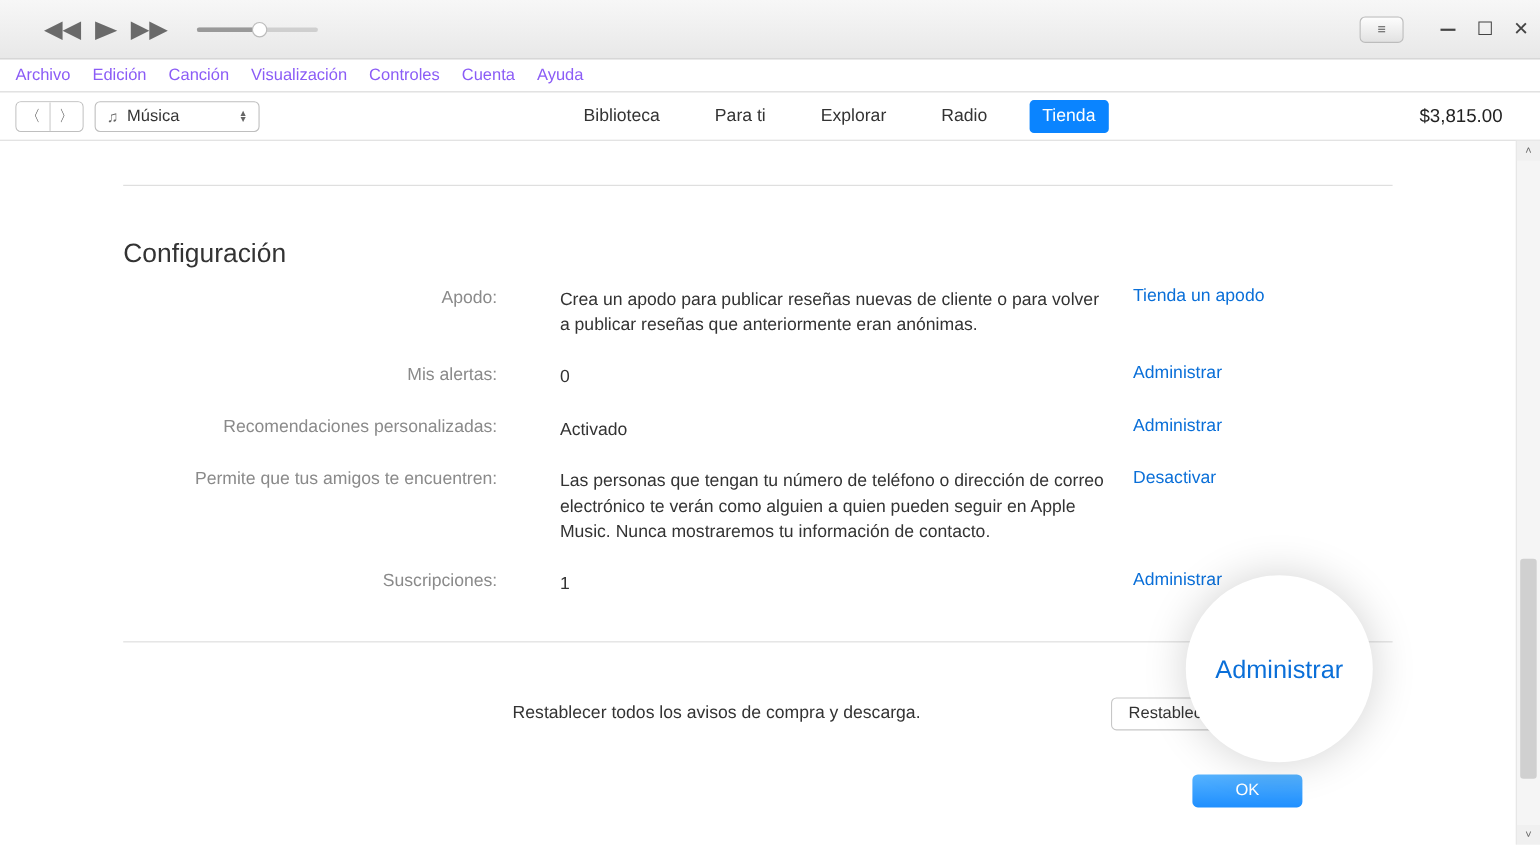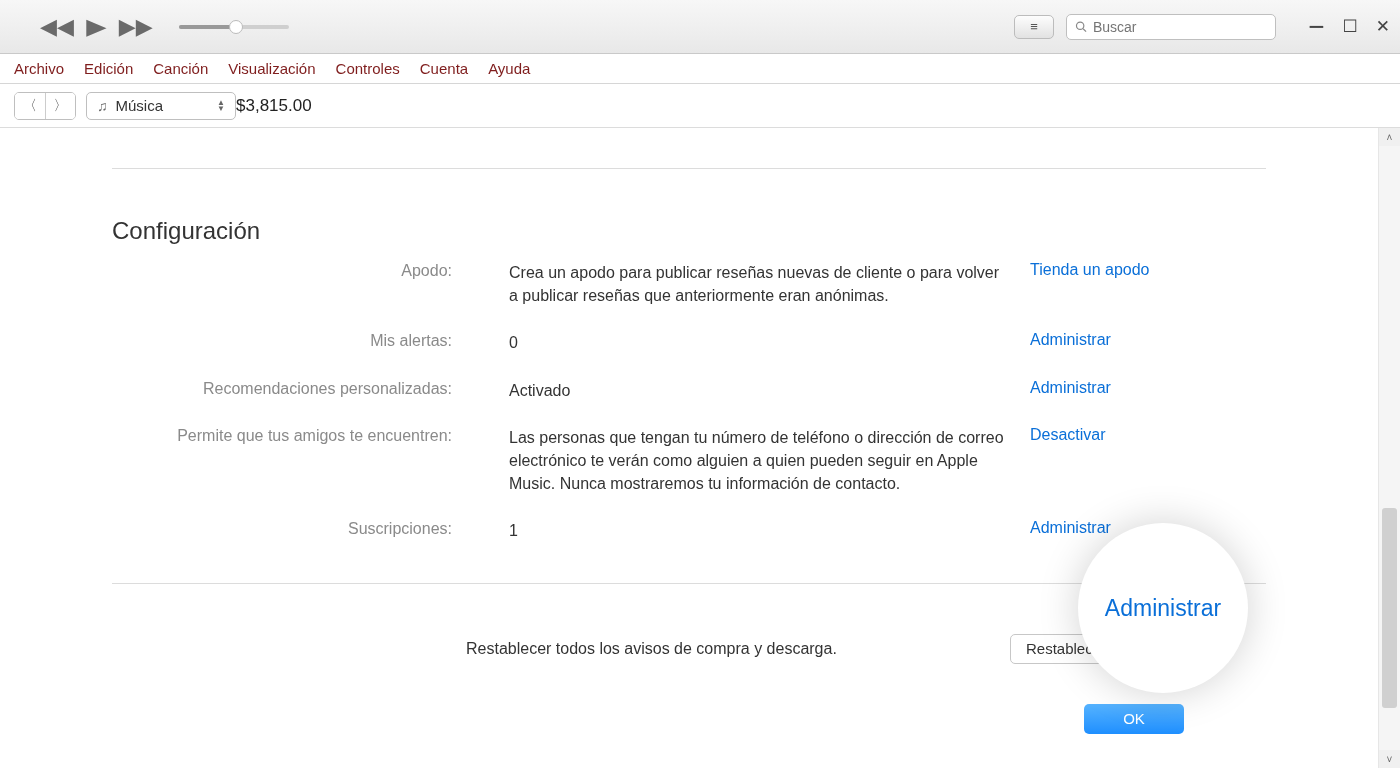--- a/index.html
+++ b/index.html
@@ -33,21 +33,21 @@
   background: #fff; display: flex; align-items: center; padding: 0 8px;
 }
 .search-box svg { width: 13px; height: 13px; color: #888; }
 .search-box input { border: none; outline: none; font-size: 14px; margin-left: 6px; color: #777; width: 100%; }
 .window-controls { display: flex; gap: 18px; margin-left: 20px; font-size: 17px; color: #444; align-items: center; }
 .window-controls span { cursor: pointer; }
 
 
 .menubar {
   height: 30px; display: flex; align-items: center; gap: 20px;
-  padding: 0 14px; font-size: 15px; color: #7f1d1d;
+  padding: 0 14px; font-size: 15px; color: #8b5cf6;
   border-bottom: 1px solid #d6d6d6;
 }
 .menubar span { cursor: pointer; }
 
 
 .navrow {
   height: 44px; display: flex; align-items: center; padding: 0 14px;
   border-bottom: 1px solid #dcdcdc;
 }
 .nav-arrows { display: flex; border: 1px solid #bfbfbf; border-radius: 5px; overflow: hidden; height: 28px; }
@@ -117,27 +117,20 @@
   </div>
   <div class="volume">
     <div class="vol-track">
         <div class="vol-fill"></div>
         <div class="vol-thumb"></div>
       </div>
   </div>
   <div class="apple-logo"></div>
   <div class="right-controls">
     <div class="miniplay-btn">≡</div>
-    <div class="search-box">
-      <svg viewBox="0 0 16 16">
-          <circle cx="7" cy="7" r="5" fill="none" stroke="currentColor" stroke-width="1.6"></circle>
-          <line x1="11" y1="11" x2="15" y2="15" stroke="currentColor" stroke-width="1.6"></line>
-        </svg>
-      <input type="text" placeholder="Buscar" style="">
-    </div>
     <div class="window-controls">
       <span style="font-size:28px; line-height:12px;">−</span>
       <span>☐</span>
       <span>✕</span>
     </div>
   </div>
 </div>
 
 <div class="menubar">
   <span>Archivo</span>
@@ -155,20 +148,27 @@
     <button>〉</button>
   </div>
   <div class="library-select">
     <span class="music-icon">♫</span>
     <span class="sel-label">Música</span>
     <span class="updown">
         <span>▲</span>
         <span>▼</span>
       </span>
   </div>
+  <div class="tabs">
+    <span class="tab">Biblioteca</span>
+    <span class="tab">Para ti</span>
+    <span class="tab">Explorar</span>
+    <span class="tab">Radio</span>
+    <span class="tab active">Tienda</span>
+  </div>
   <div class="balance">$3,815.00</div>
 </div>
 
 <div class="content-wrap">
   <div class="content">
     <div class="divider"></div>
     <h2 class="section-title">Configuración</h2>
 
     <div class="settings-grid">
       <div class="s-label">Apodo:</div>

